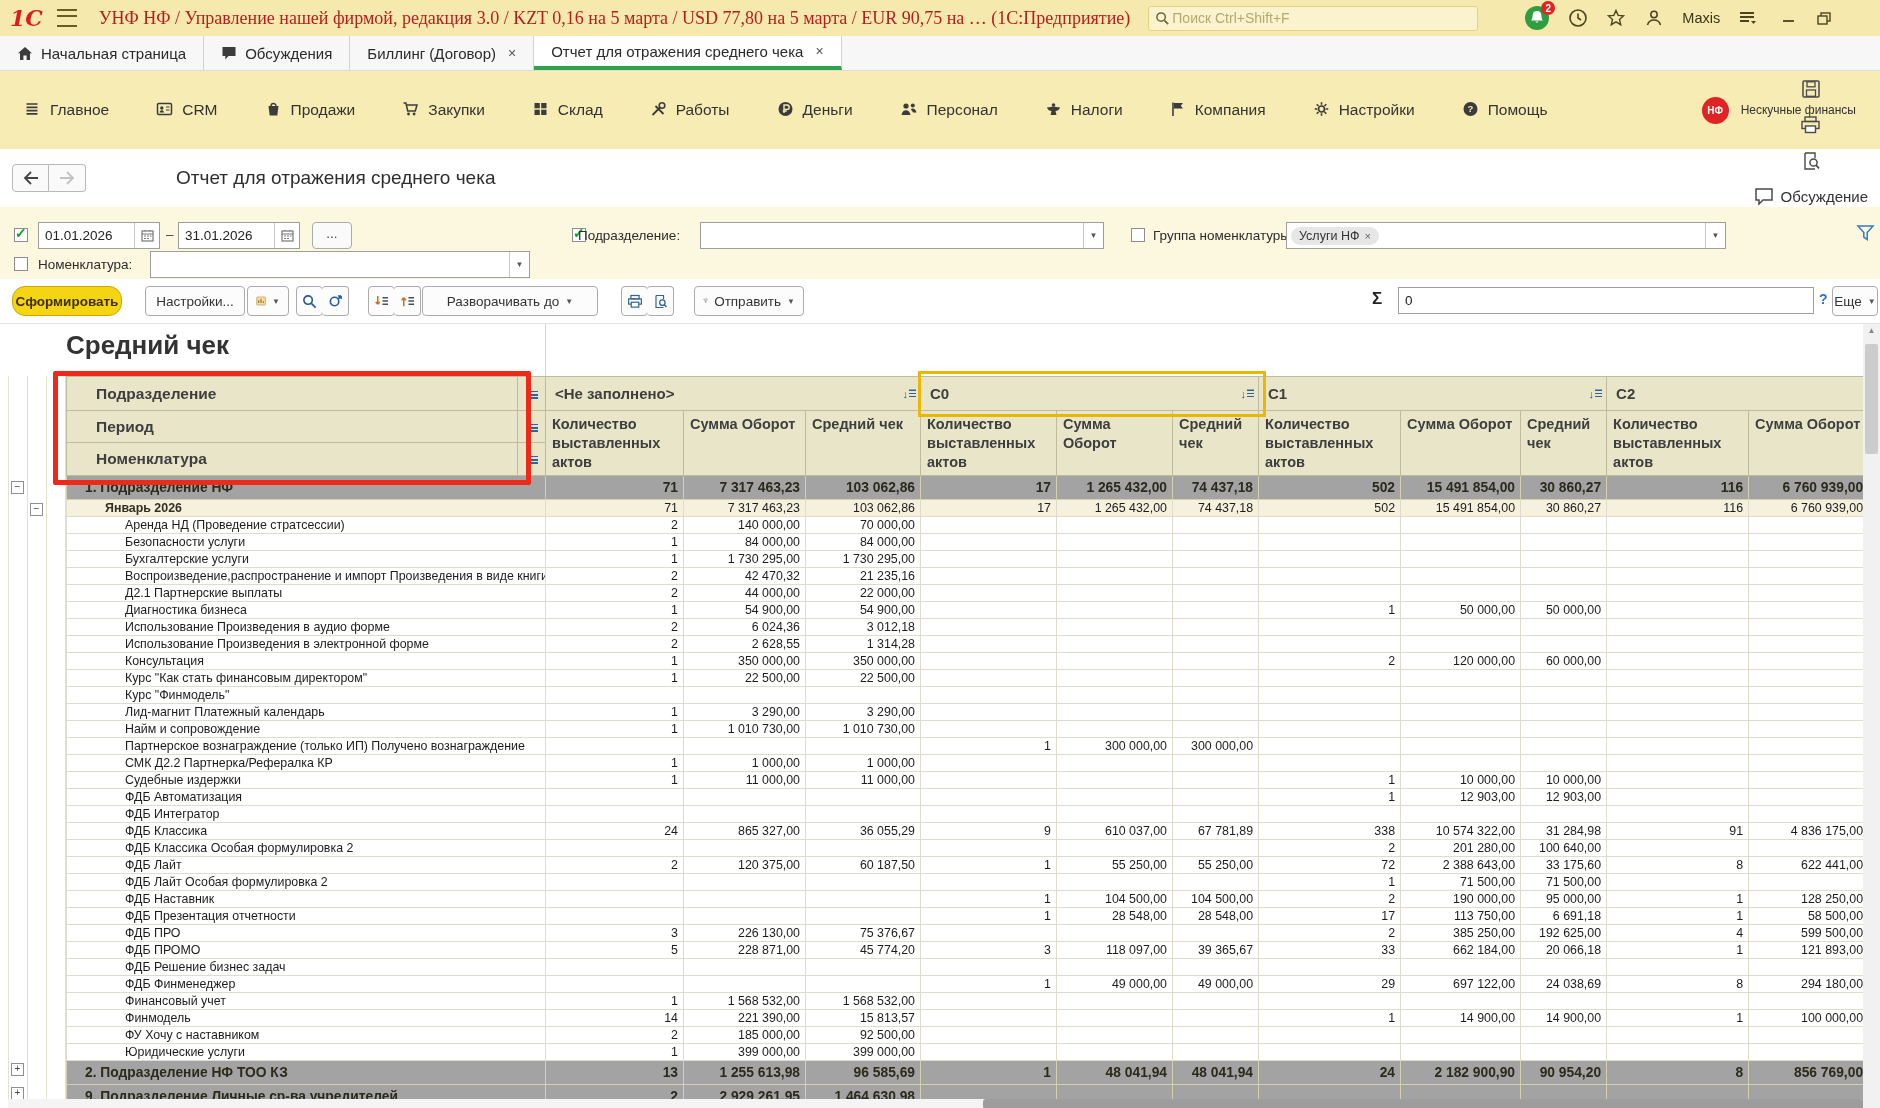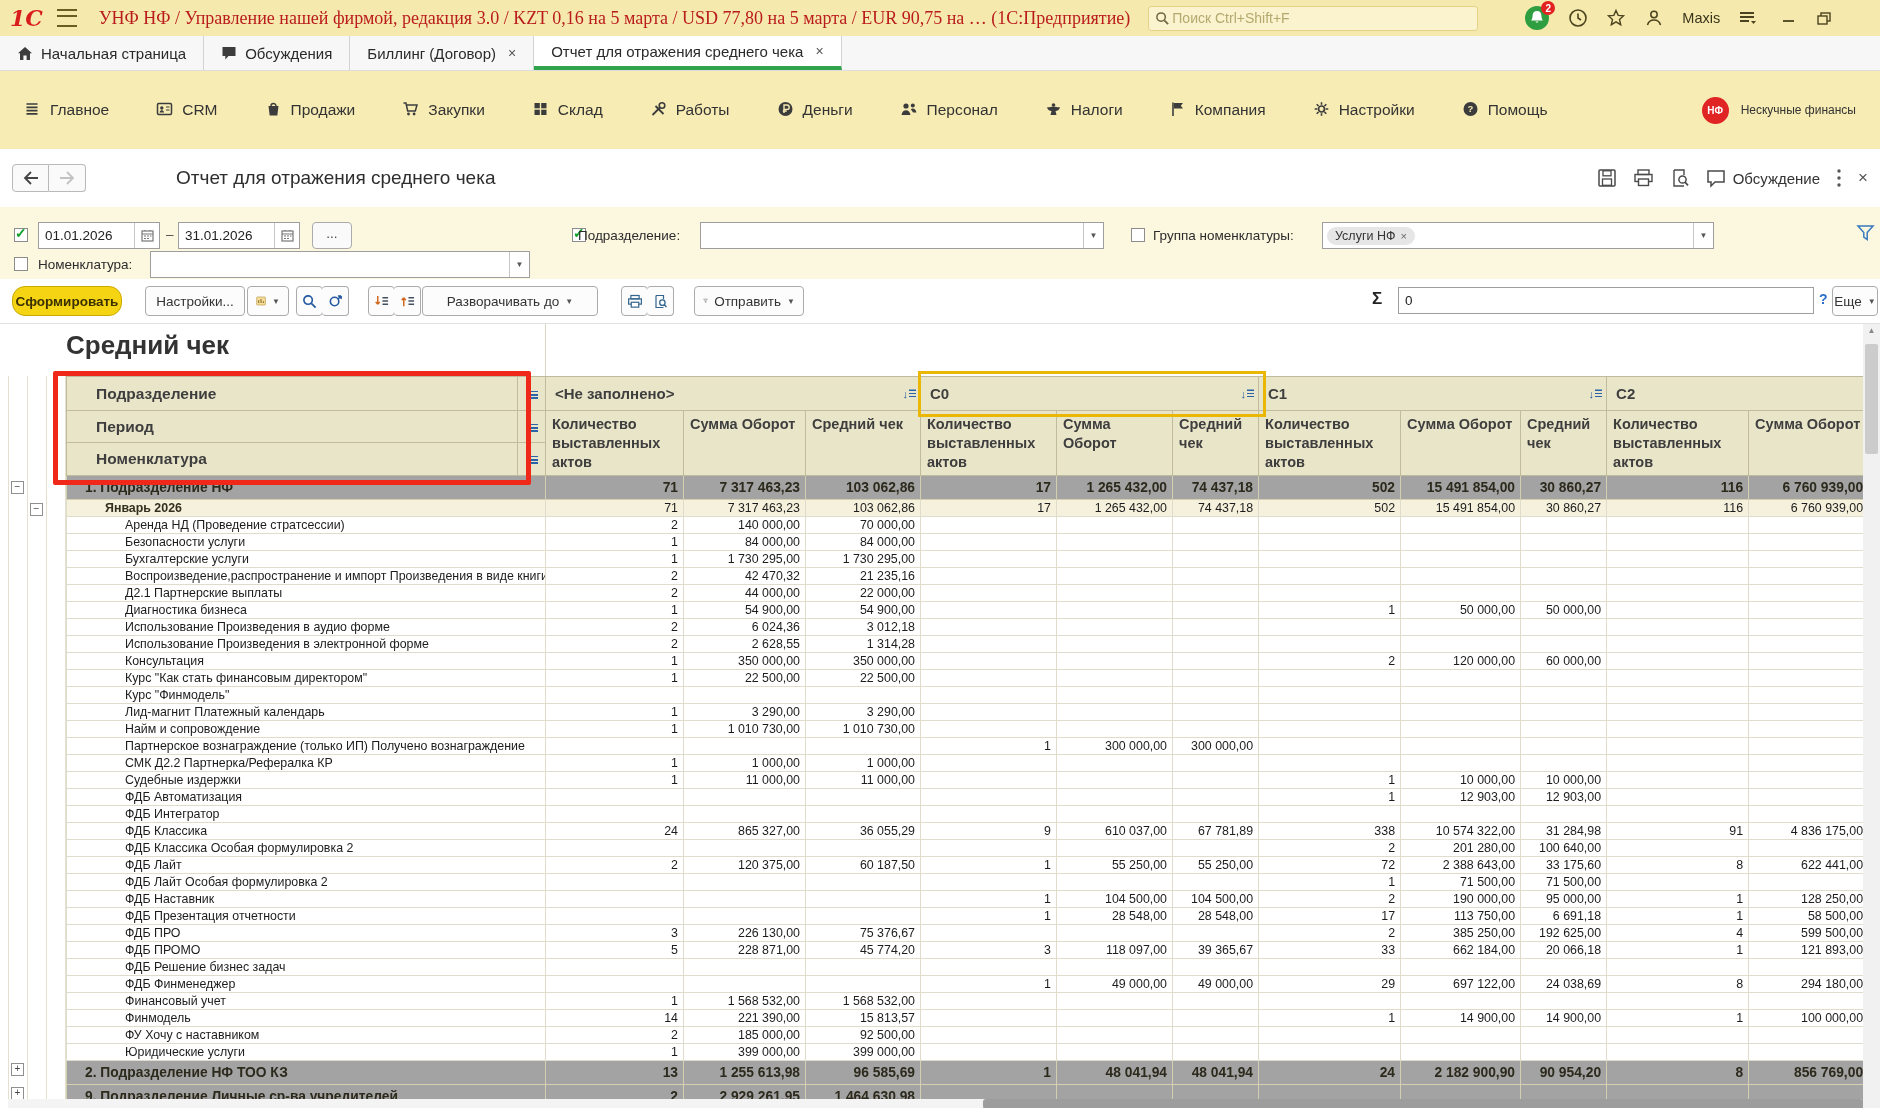--- a/index.html
+++ b/index.html
@@ -30,21 +30,21 @@
   .rb-item{display:flex;gap:9px;font-size:15.5px;color:#333;margin-right:47px;white-space:nowrap;}
   .rb-right{margin-left:auto;display:flex;align-items:center;gap:12px;overflow:hidden;}
   .nfbadge{min-width:27px;height:27px;border-radius:50%;background:#e02424;color:#fff;font-size:10px;font-weight:bold;display:flex;align-items:center;justify-content:center;}
   .partner{font-size:12px;color:#333;white-space:nowrap;}
   
   .navrow{height:58px;background:#fff;display:flex;align-items:center;padding:0 12px;box-sizing:border-box;}
   .navbtn{width:37px;height:28px;border:1px solid #b9b9b9;background:#fafafa;display:flex;align-items:center;justify-content:center;box-sizing:border-box;}
   .navbtn.first{border-radius:4px 0 0 4px;}
   .navbtn.last{border-radius:0 4px 4px 0;border-left:none;}
   .pagetitle{margin-left:90px;font-size:19px;color:#2e2e2e;}
-  .nav-icons{margin-left:auto;display:flex;align-items:center;gap:16px;}
+  .nav-icons{margin-left:auto;display:flex;align-items:center;gap:16px;flex-direction:column;}
   .disc-label{font-size:15px;color:#333;}
   
   .filters{height:72px;background:#fcf7df;position:relative;font-size:13.5px;}
   .cb{position:absolute;width:14px;height:14px;background:#fff;border:1px solid #8d8d8d;box-sizing:border-box;}
   .cb.on:after{content:"✓";position:absolute;left:0px;top:-4px;color:#14a02a;font-weight:bold;font-size:14px;}
   .combo{position:absolute;background:#fff;border:1px solid #9e9e9e;height:27px;box-sizing:border-box;display:flex;align-items:center;}
   .combo .val{padding:0 6px;font-size:13.5px;color:#222;}
   .combo .arr{margin-left:auto;width:19px;align-self:stretch;border-left:1px solid #c6c6c6;display:flex;align-items:center;justify-content:center;color:#555;font-size:8px;}
   .combo .calbtn{margin-left:auto;width:24px;align-self:stretch;border-left:1px solid #c6c6c6;display:flex;align-items:center;justify-content:center;}
   .flabel{position:absolute;color:#2c2c2c;}
@@ -393,21 +393,21 @@
 
   <span class="cb on" style="left:572px;top:21px;"></span>
   <span class="flabel" style="left:569px;top:21px;margin-left:9px;">Подразделение:</span>
   <div class="combo" style="left:700px;top:15px;width:404px;">
     <span class="val"></span>
     <span class="arr">▼</span>
   </div>
 
   <span class="cb" style="left:1131px;top:21px;"></span>
   <span class="flabel" style="left:1153px;top:21px;">Группа номенклатуры:</span>
-  <div class="combo" style="left:1322px;top:15px;width:392px;">
+  <div class="combo" style="left:1286px;top:15px;width:440px;">
     <span class="tagpill"><span>Услуги НФ</span><span class="tagx">×</span></span>
     <span class="arr">▼</span>
   </div>
   <span style="position:absolute;left:1856px;top:17px;">
       <svg width="19" height="19" viewBox="0 0 19 19">
         <path d="M2 2h15l-5.8 6.5v7l-3.4-2.3V8.5z" fill="none" stroke="#3a7abf" stroke-width="1.5"></path>
       </svg>
     </span>
 
   <span class="cb" style="left:14px;top:50px;"></span>

